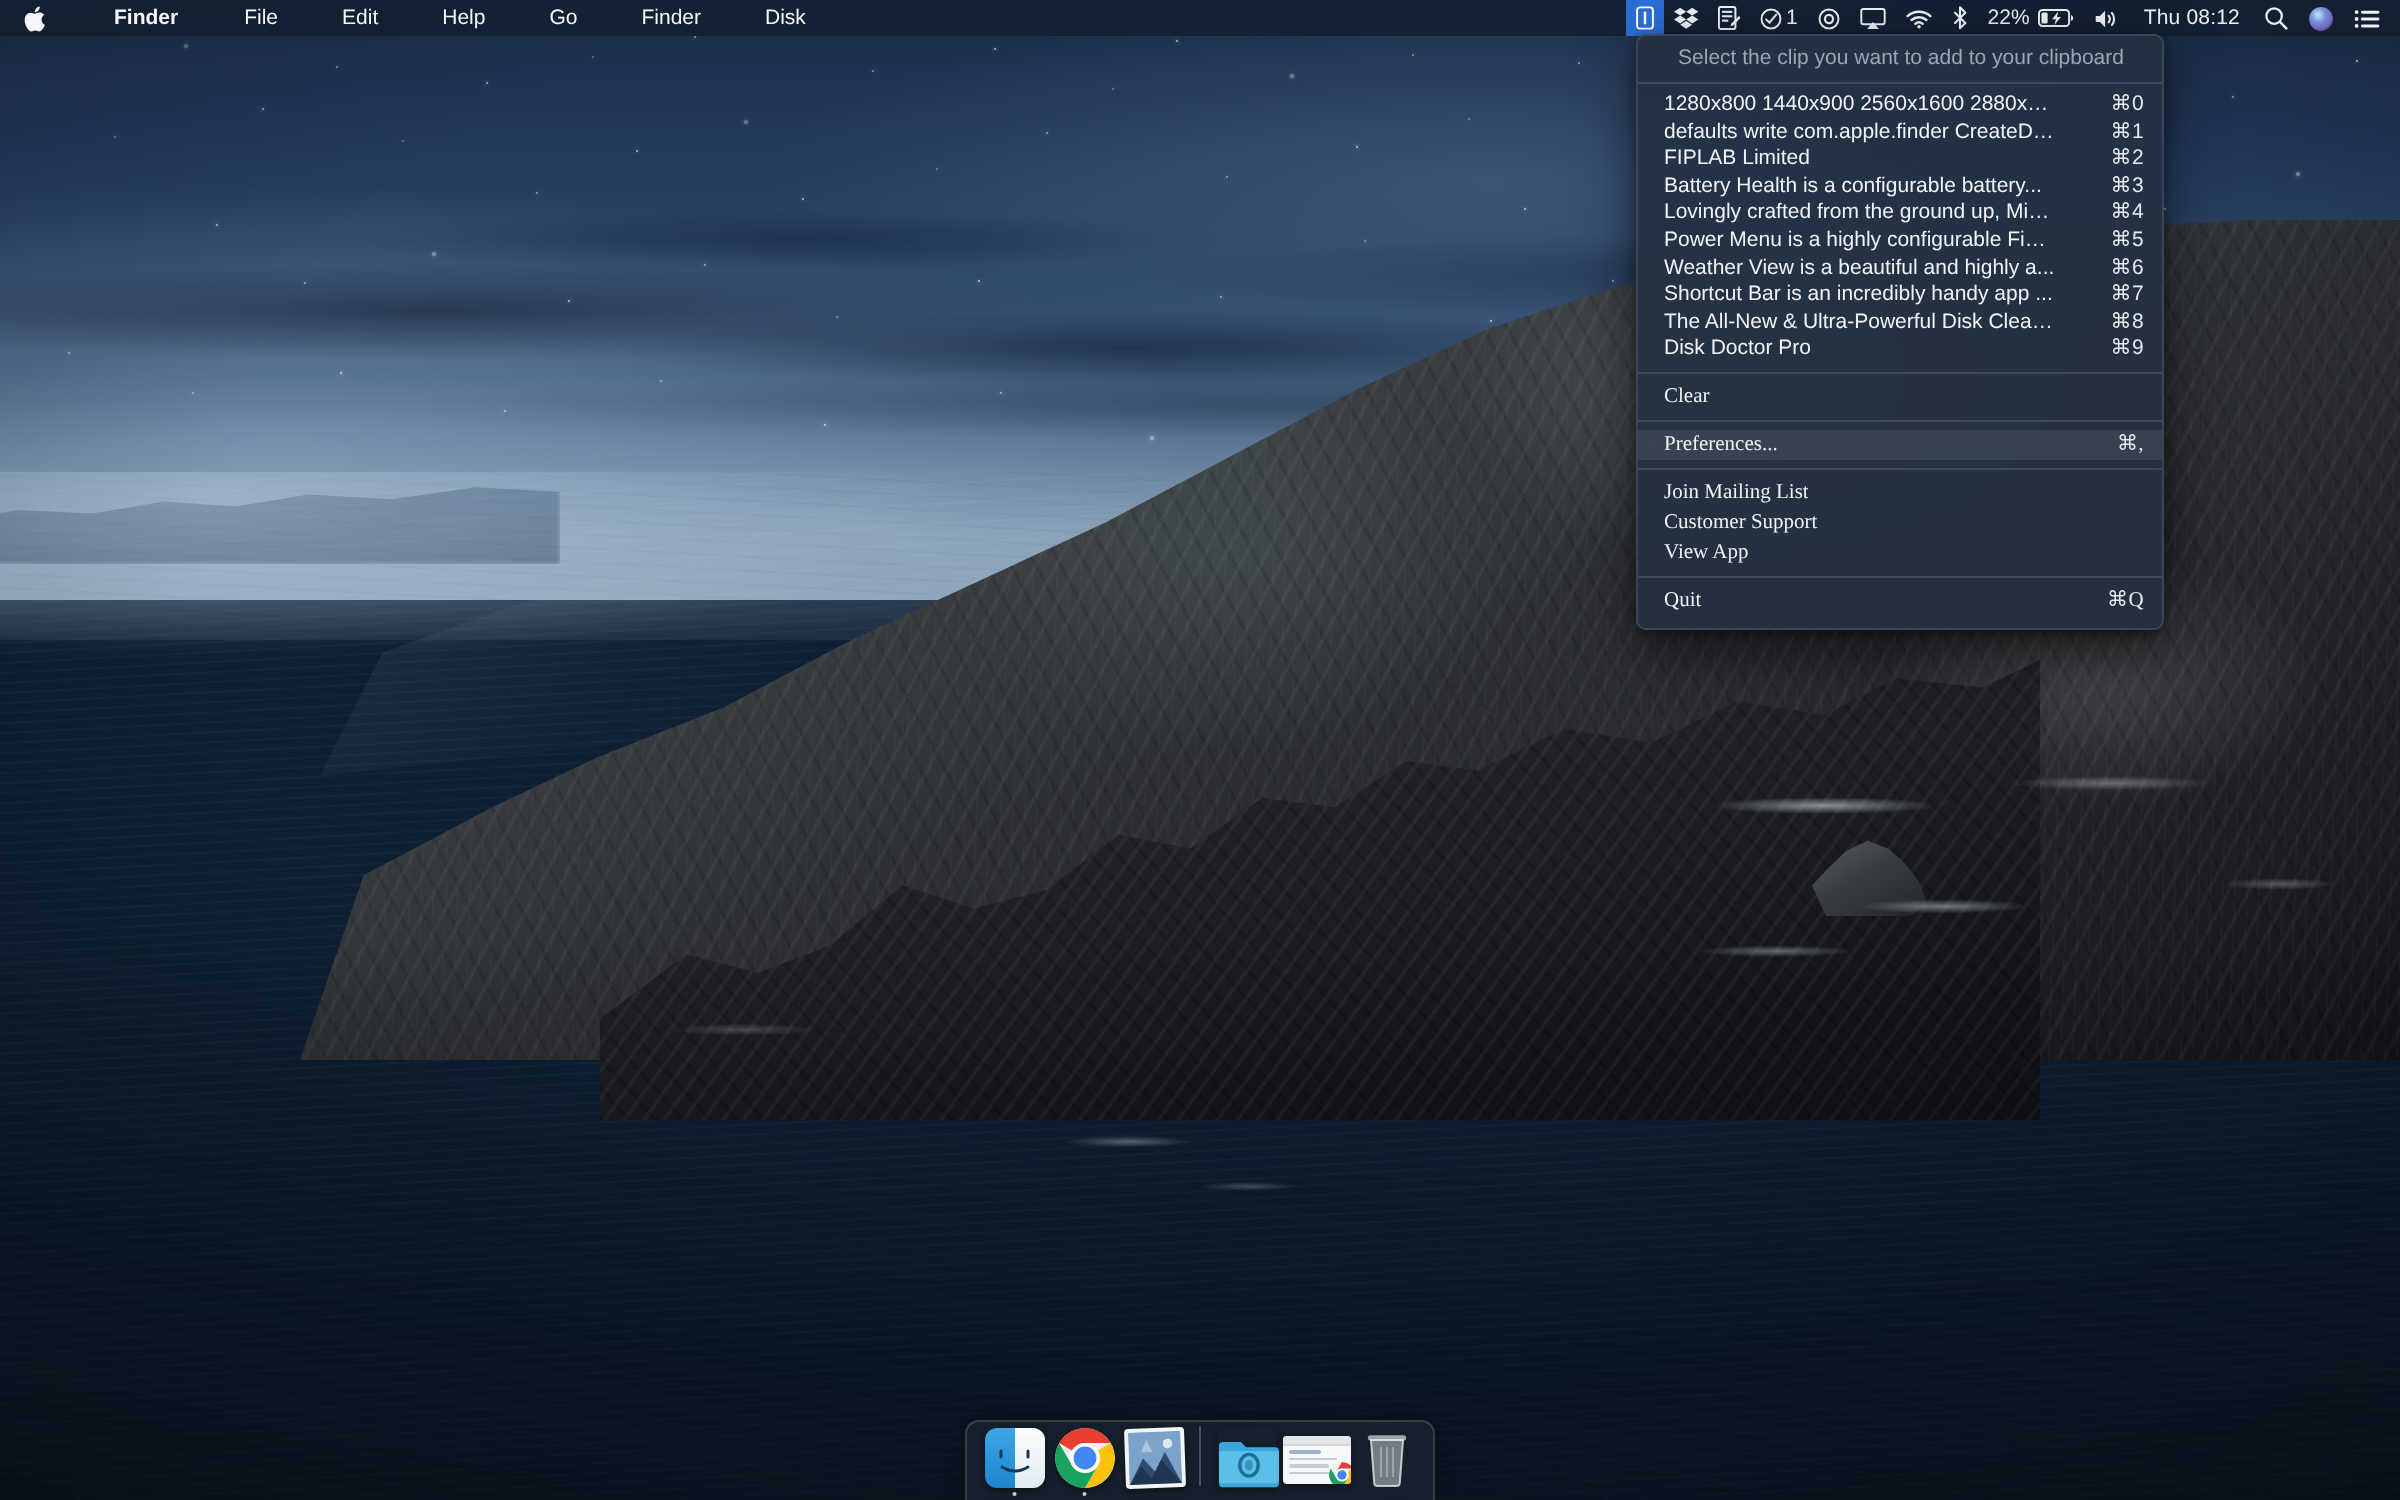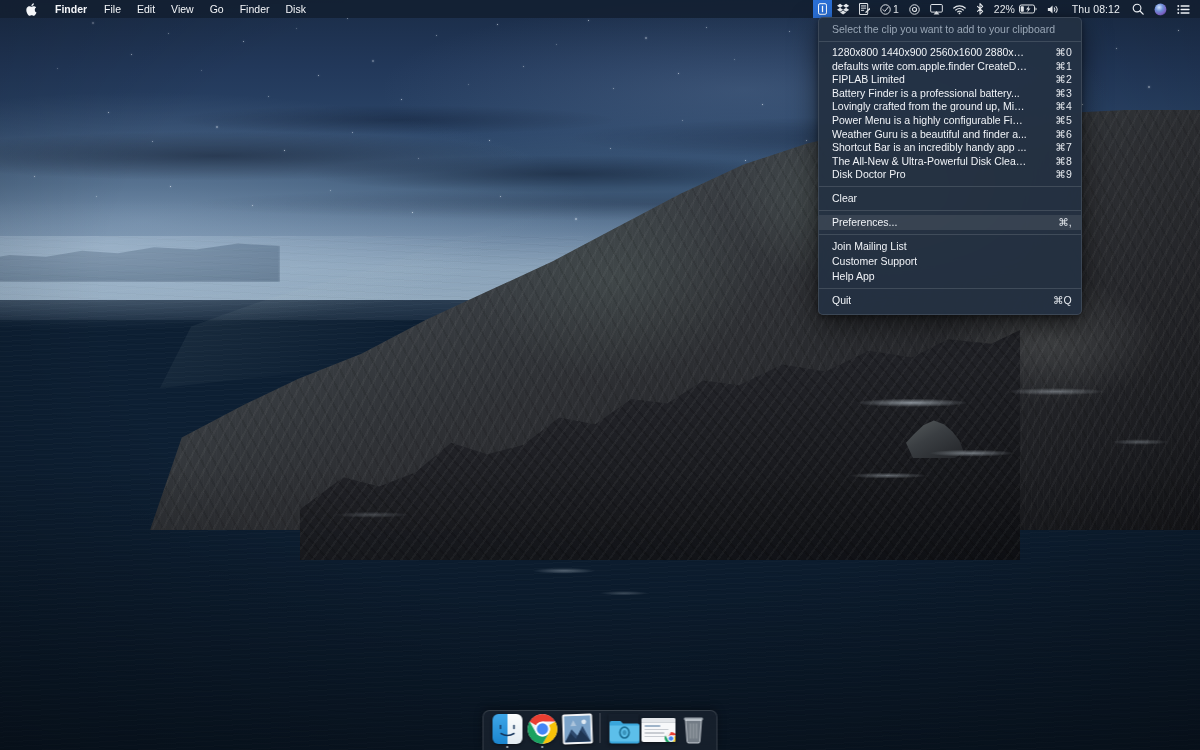--- a/index.html
+++ b/index.html
@@ -183,21 +183,21 @@
 
   
   #menubar{
     position:absolute; left:0; top:0; width:1200px; height:18px;
     background:rgba(18,30,48,0.82);
     -webkit-backdrop-filter:blur(18px); backdrop-filter:blur(18px);
     display:flex; align-items:center;
     font-size:10.5px; color:#f2f5f8;
     z-index:40; user-select:none;
   }
-  #menubar-left{ display:flex; align-items:center; height:18px; padding-left:20px; gap:0; }
+  #menubar-left{ display:flex; align-items:center; height:18px; padding-left:6px; gap:16px; }
   .mb-item{
     height:18px; display:flex; align-items:center; padding:0 8px;
     font-size:10.5px; color:#f4f6f9; white-space:nowrap; cursor:default;
   }
   .mb-item.bold{ font-weight:bold; padding:0 9px; }
   .mb-apple{ padding:0 9px 0 6px; display:flex; align-items:center; }
   .mb-apple svg{ display:block; }
 
   #menubar-right{ margin-left:auto; display:flex; align-items:center; height:18px; padding-right:5px; gap:0; }
   .mbr{
@@ -218,37 +218,38 @@
     box-shadow:0 10px 28px rgba(0,0,0,0.55), 0 2px 6px rgba(0,0,0,0.4);
     padding:3px 0 4px 0;
     z-index:50;
     font-size:10.5px; color:#eef1f5;
     overflow:hidden;
   }
   .cm-header{
     padding:2px 12px 4px 13px;
     color:#9aa7b6; font-size:10.5px; white-space:nowrap;
     cursor:default;
+    text-align:center;
   }
   .cm-sep{ height:1px; background:rgba(255,255,255,0.13); margin:2px 0; }
   .cm-row{
     display:flex; align-items:center; justify-content:space-between;
     padding:0 9px 0 13px; height:13.6px; line-height:13.6px;
     white-space:nowrap; cursor:default;
   }
   .cm-row .cm-label{
     font-size:10.5px; color:#f0f3f7; overflow:hidden; text-overflow:ellipsis;
     max-width:196px;
   }
   .cm-row .cm-key{
     font-size:10.5px; color:#e6eaef; letter-spacing:.2px; padding-left:8px;
   }
   .cm-row.hl{ background:rgba(255,255,255,0.085); }
   .cm-group{ padding:2px 0; }
-  .cm-row.tall{ height:15px; line-height:15px; }
+  .cm-row.tall{ height:15px; line-height:15px;font-family:Liberation Serif, serif; }
 
   
   #dock{
     position:absolute; left:50%; transform:translateX(-50%);
     bottom:0px; height:40px;
     display:flex; align-items:flex-end; gap:0px;
     padding:3px 6px 2px 6px;
     background:rgba(40,48,60,0.42);
     -webkit-backdrop-filter:blur(14px); backdrop-filter:blur(14px);
     border:1px solid rgba(255,255,255,0.14);
@@ -398,21 +399,21 @@
     <div class="mb-item mb-apple">
       <span>
         <svg width="11" height="13" viewBox="0 0 14 17">
           <path fill="#f4f6f9" d="M11.3 9.02c-.02-2.06 1.68-3.05 1.76-3.1-0.96-1.4-2.45-1.6-2.98-1.62-1.27-.13-2.48.75-3.12.75-.64 0-1.63-.73-2.68-.71-1.38.02-2.65.8-3.36 2.03-1.43 2.49-.37 6.17 1.03 8.19.68.99 1.5 2.1 2.57 2.06 1.03-.04 1.42-.67 2.67-.67 1.25 0 1.6.67 2.69.65 1.11-.02 1.81-1.01 2.49-2 .78-1.15 1.1-2.26 1.12-2.32-.02-.01-2.16-.83-2.19-3.26zM9.25 2.93c.56-.69.94-1.64.84-2.59-.81.03-1.79.54-2.38 1.22-.52.6-.98 1.57-.86 2.5.9.07 1.83-.46 2.4-1.13z"></path>
         </svg>
       </span>
     </div>
     <div class="mb-item bold">Finder</div>
     <div class="mb-item">File</div>
     <div class="mb-item">Edit</div>
-    <div class="mb-item">View</div>
+    <div class="mb-item">Help</div>
     <div class="mb-item">Go</div>
     <div class="mb-item">Finder</div>
     <div class="mb-item">Disk</div>
   </div>
 
   <div id="menubar-right">
 
     <div class="mbr active">
       <span>
         <svg width="9" height="12" viewBox="0 0 10 13">
@@ -566,33 +567,33 @@
     </div>
     <div class="cm-row">
       <span class="cm-label">defaults write com.apple.finder CreateDe...</span>
       <span class="cm-key">⌘1</span>
     </div>
     <div class="cm-row">
       <span class="cm-label">FIPLAB Limited</span>
       <span class="cm-key">⌘2</span>
     </div>
     <div class="cm-row">
-      <span class="cm-label">Battery Finder is a professional battery...</span>
+      <span class="cm-label">Battery Health is a configurable battery...</span>
       <span class="cm-key">⌘3</span>
     </div>
     <div class="cm-row">
       <span class="cm-label">Lovingly crafted from the ground up, Min...</span>
       <span class="cm-key">⌘4</span>
     </div>
     <div class="cm-row">
       <span class="cm-label">Power Menu is a highly configurable Find...</span>
       <span class="cm-key">⌘5</span>
     </div>
     <div class="cm-row">
-      <span class="cm-label">Weather Guru is a beautiful and finder a...</span>
+      <span class="cm-label">Weather View is a beautiful and highly a...</span>
       <span class="cm-key">⌘6</span>
     </div>
     <div class="cm-row">
       <span class="cm-label">Shortcut Bar is an incredibly handy app ...</span>
       <span class="cm-key">⌘7</span>
     </div>
     <div class="cm-row">
       <span class="cm-label">The All-New &amp; Ultra-Powerful Disk Cleane...</span>
       <span class="cm-key">⌘8</span>
     </div>
@@ -625,21 +626,21 @@
   <div class="cm-group">
     <div class="cm-row tall">
       <span class="cm-label">Join Mailing List</span>
       <span class="cm-key"></span>
     </div>
     <div class="cm-row tall">
       <span class="cm-label">Customer Support</span>
       <span class="cm-key"></span>
     </div>
     <div class="cm-row tall">
-      <span class="cm-label">Help App</span>
+      <span class="cm-label">View App</span>
       <span class="cm-key"></span>
     </div>
   </div>
 
   <div class="cm-sep"></div>
 
   <div class="cm-group">
     <div class="cm-row tall">
       <span class="cm-label">Quit</span>
       <span class="cm-key">⌘Q</span>

